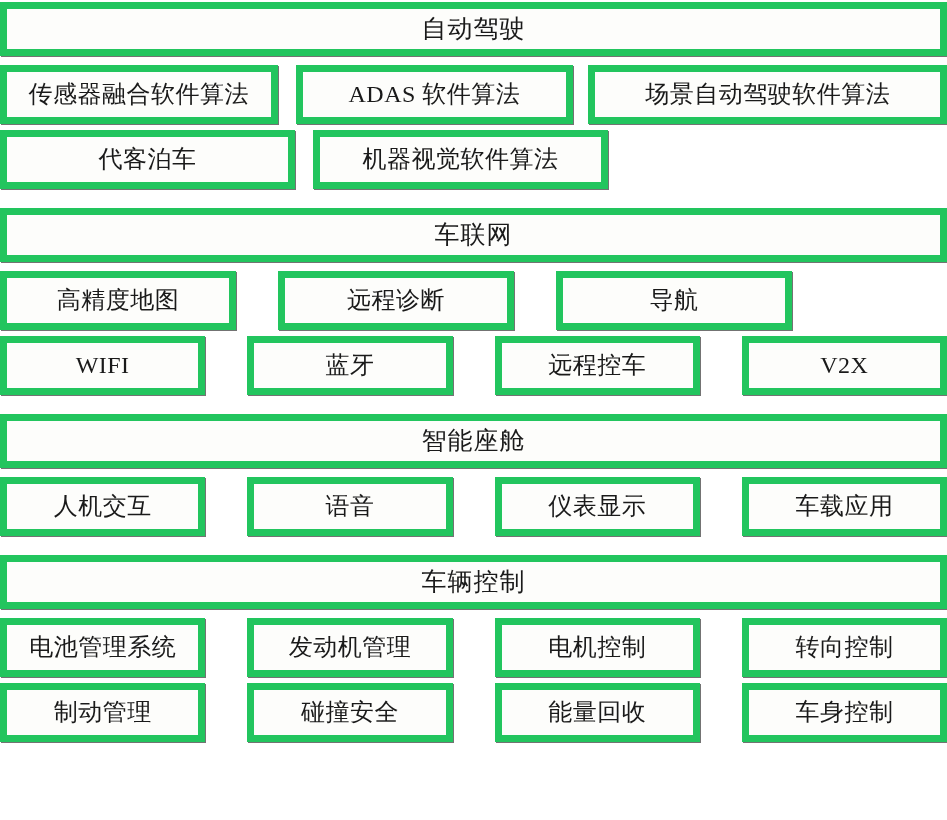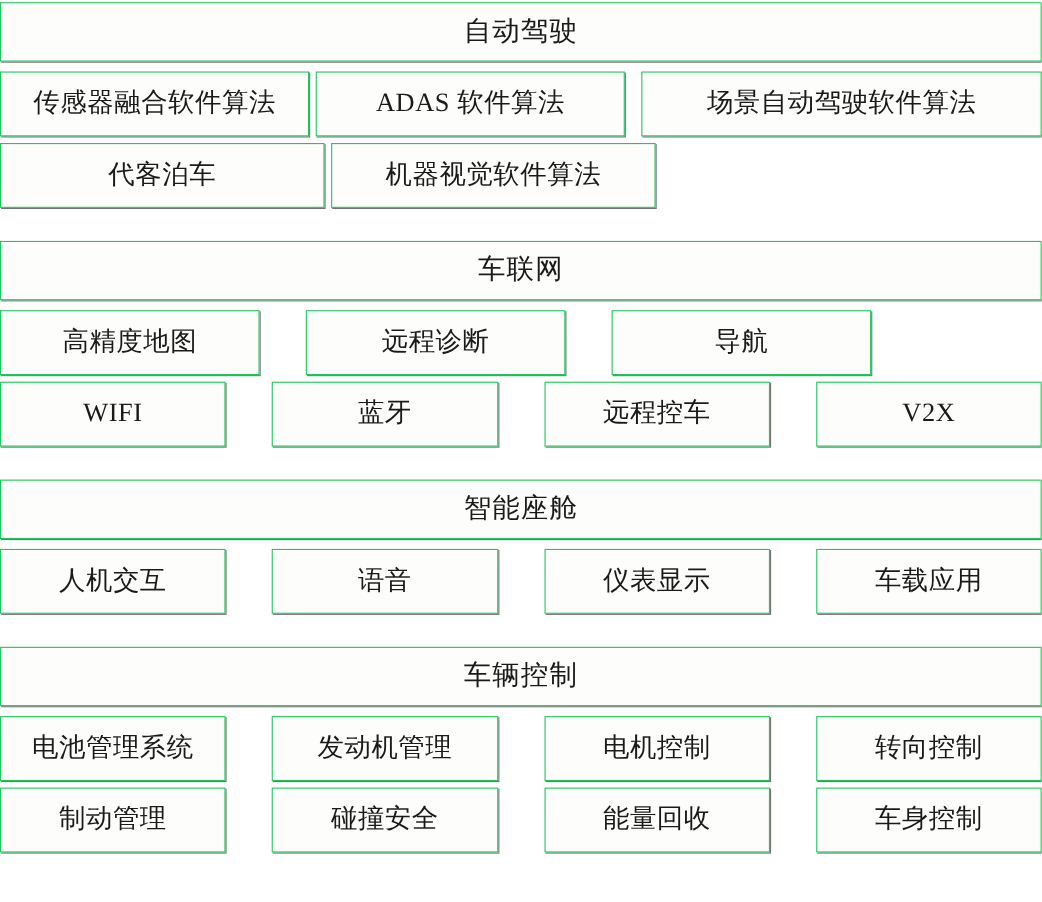--- a/index.html
+++ b/index.html
@@ -23,26 +23,26 @@
     box-sizing: border-box;
     padding: 2px 0 0 0;
   }
 
   .section {
     width: 947px;
     box-sizing: border-box;
   }
 
   .section + .section {
-    margin-top: 30px;
+    margin-top: 19px;
   }
 
   
   .box {
-    border: 1px solid #22c55e;
+    border: 7px solid #22c55e;
     background: #fdfdfb;
     box-sizing: border-box;
     display: flex;
     align-items: center;
     justify-content: center;
     text-align: center;
     box-shadow: 1px 1px 0 0 rgba(0,0,0,0.55);
     overflow: hidden;
   }
 
@@ -71,21 +71,21 @@
     font-size: 24px;
     letter-spacing: 0.5px;
     padding: 0 12px;
   }
 
   
   .cols-3 .cell {
     width: 295px;
   }
   .cols-3 .cell + .cell {
-    margin-left: 6px;
+    margin-left: 18px;
   }
   .cols-3 .cell:nth-child(3) {
     width: 382px;
     margin-left: 15px;
   }
 
   
   .cols-4 .cell {
     width: 236px;
   }

